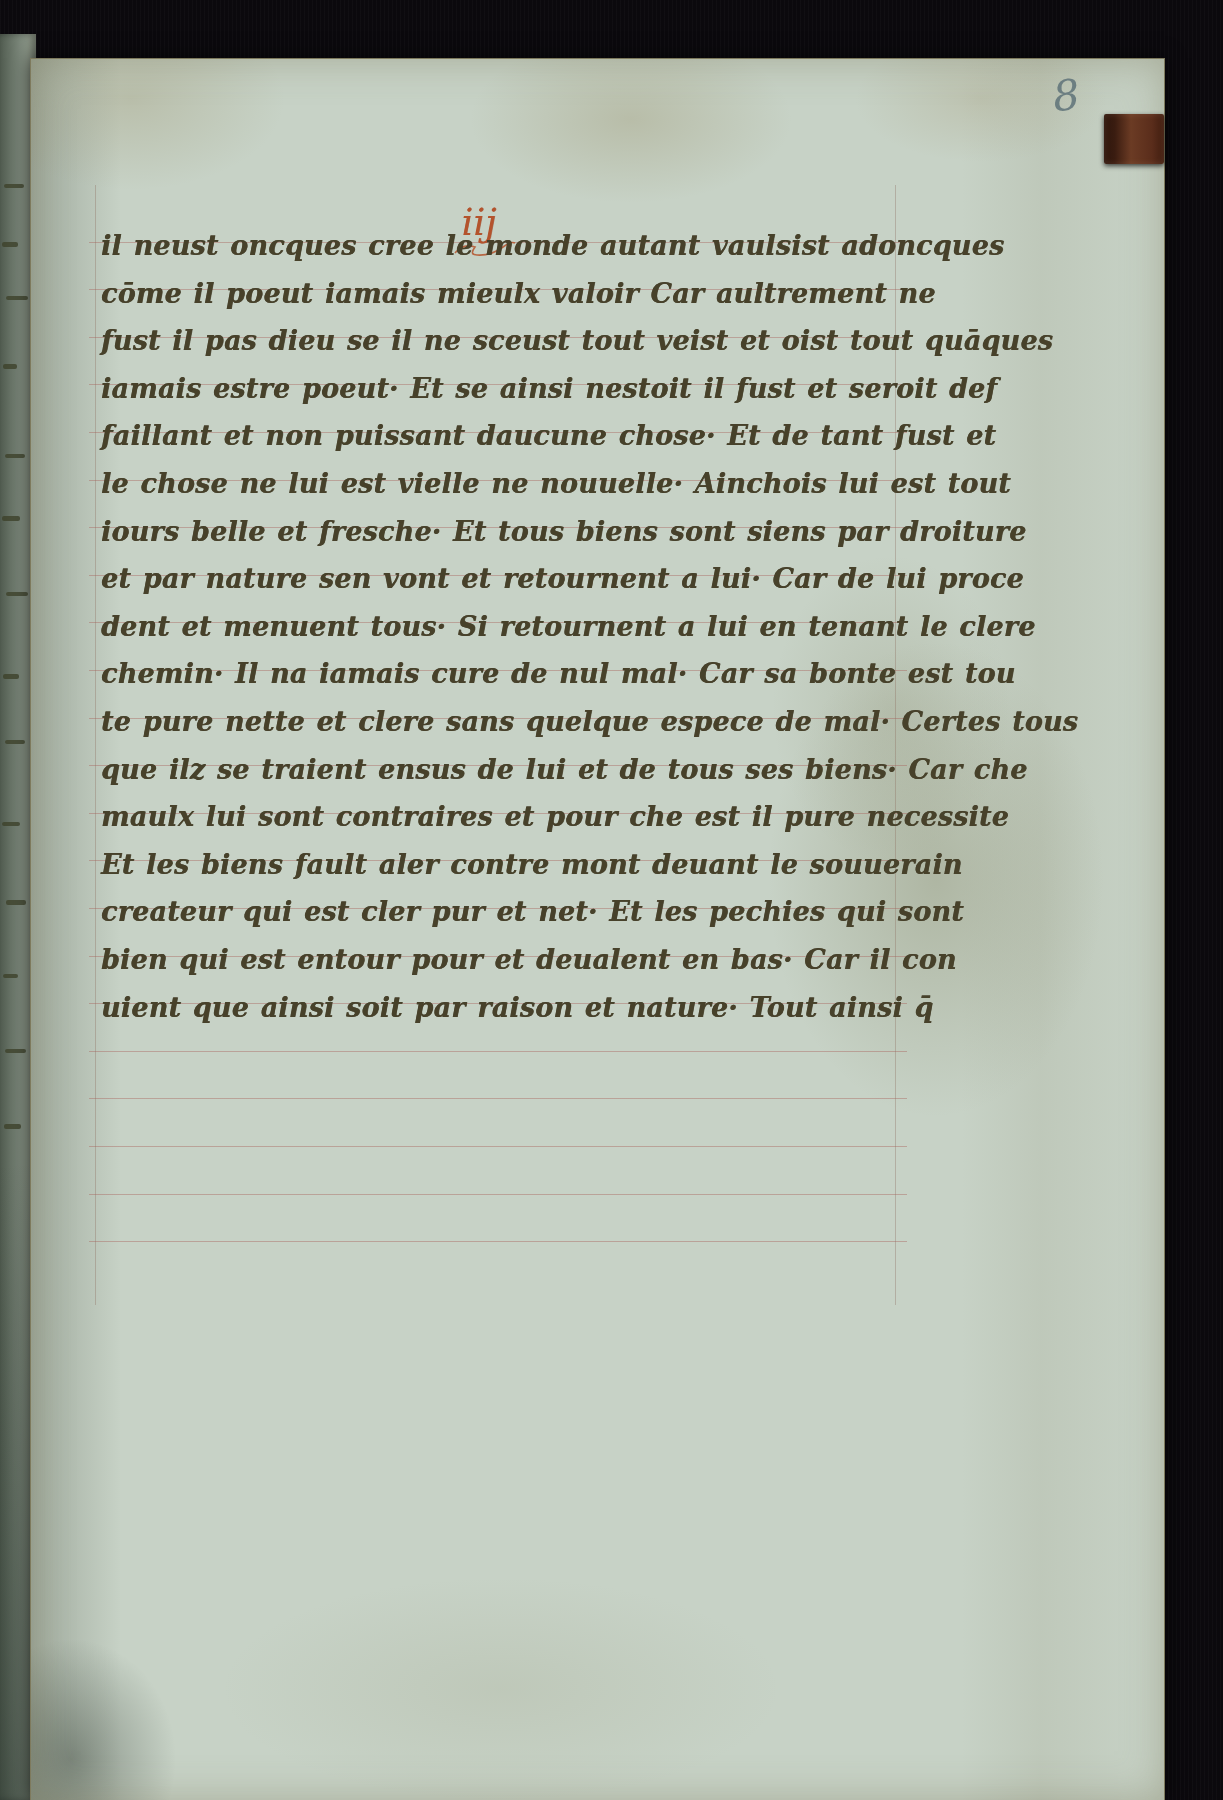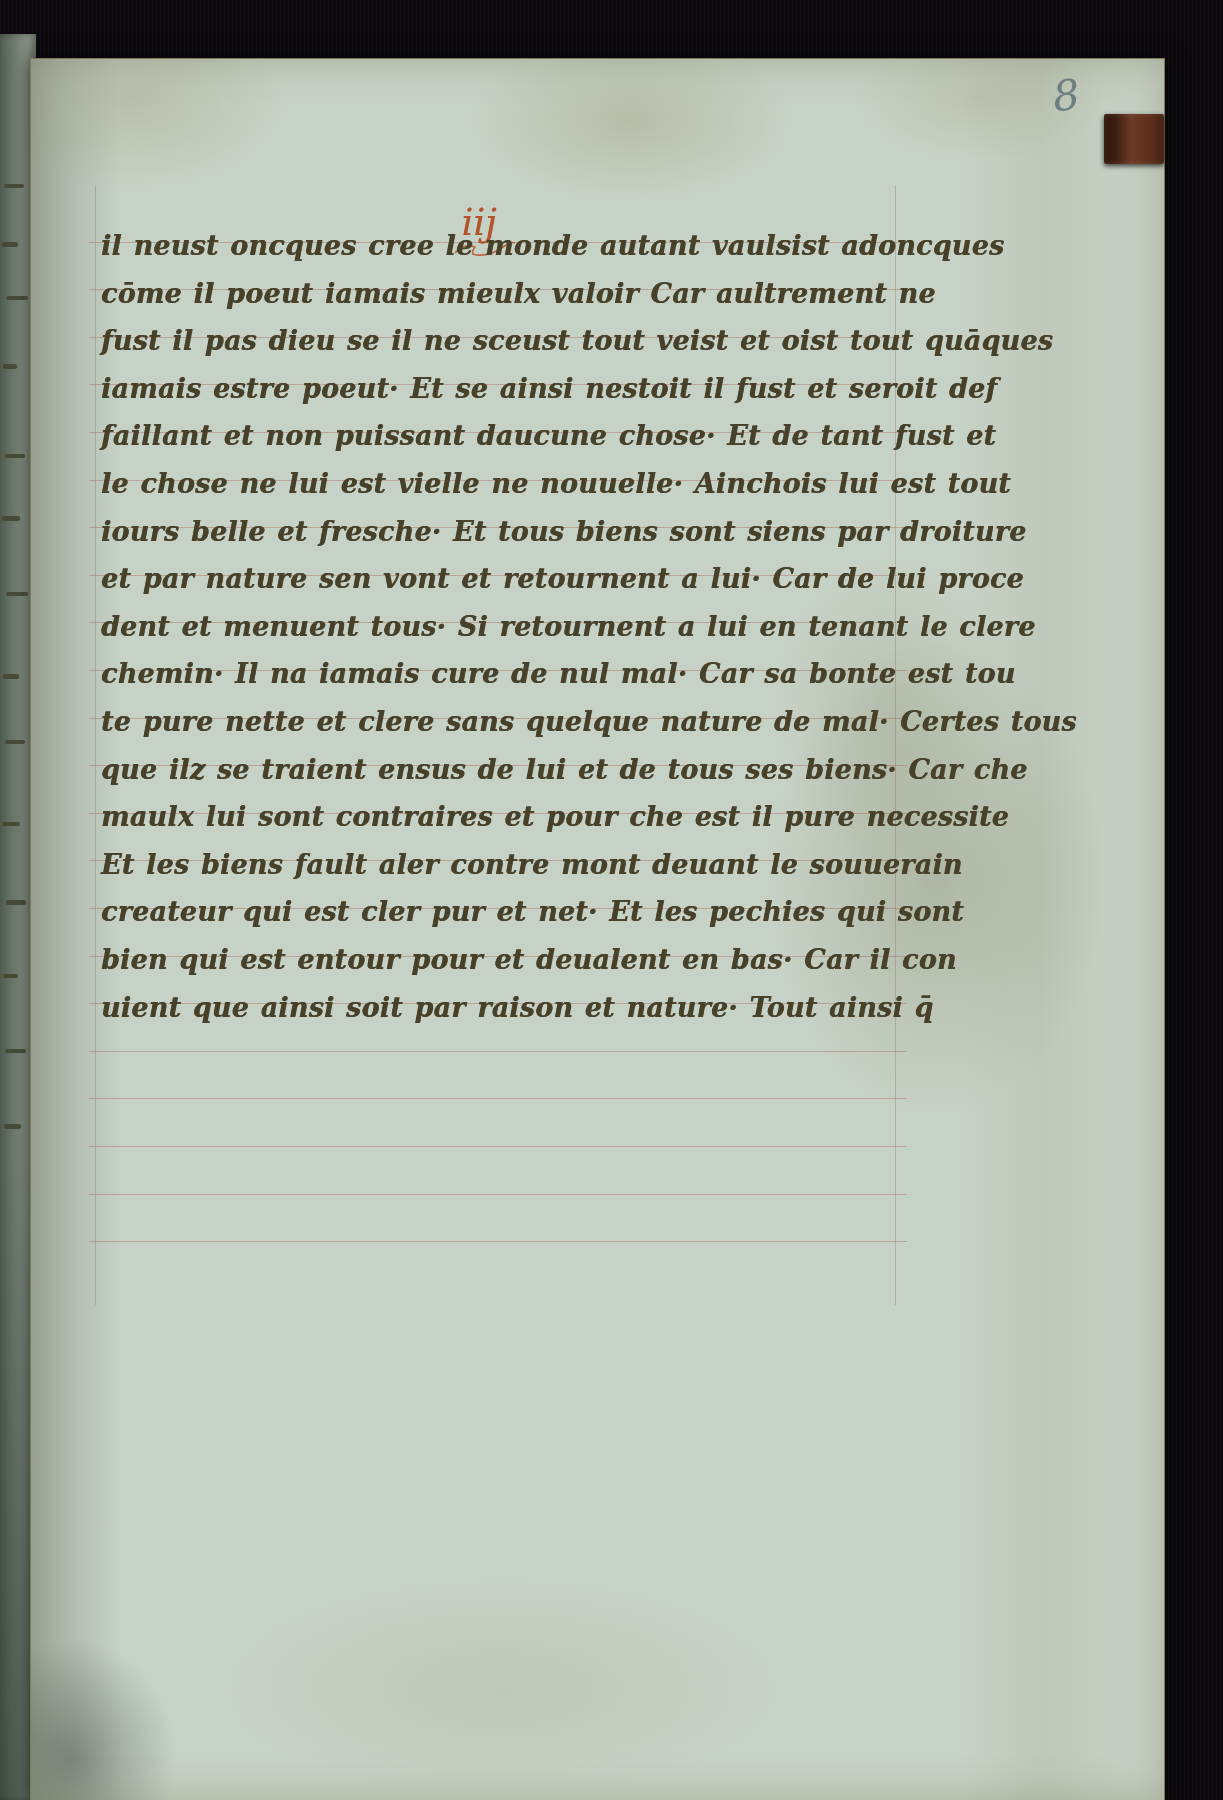--- a/index.html
+++ b/index.html
@@ -95,21 +95,21 @@
         <div class="text-line">il neust oncques cree le monde autant vaulsist adoncques</div>
         <div class="text-line">cōme il poeut iamais mieulx valoir Car aultrement ne</div>
         <div class="text-line">fust il pas dieu se il ne sceust tout veist et oist tout quāques</div>
         <div class="text-line">iamais estre poeut· Et se ainsi nestoit il fust et seroit def</div>
         <div class="text-line">faillant et non puissant daucune chose· Et de tant fust et</div>
         <div class="text-line">le chose ne lui est vielle ne nouuelle· Ainchois lui est tout</div>
         <div class="text-line">iours belle et fresche· Et tous biens sont siens par droiture</div>
         <div class="text-line">et par nature sen vont et retournent a lui· Car de lui proce</div>
         <div class="text-line">dent et menuent tous· Si retournent a lui en tenant le clere</div>
         <div class="text-line">chemin· Il na iamais cure de nul mal· Car sa bonte est tou</div>
-        <div class="text-line">te pure nette et clere sans quelque nature de mal· Certes tous</div>
+        <div class="text-line">te pure nette et clere sans quelque espece de mal· Certes tous</div>
         <div class="text-line">que ilz se traient ensus de lui et de tous ses biens· Car che</div>
         <div class="text-line">maulx lui sont contraires et pour che est il pure necessite</div>
         <div class="text-line">Et les biens fault aler contre mont deuant le souuerain</div>
         <div class="text-line">createur qui est cler pur et net· Et les pechies qui sont</div>
         <div class="text-line">bien qui est entour pour et deualent en bas· Car il con</div>
         <div class="text-line">uient que ainsi soit par raison et nature· Tout ainsi q̄</div>
       </div>
 
   </div>
 

